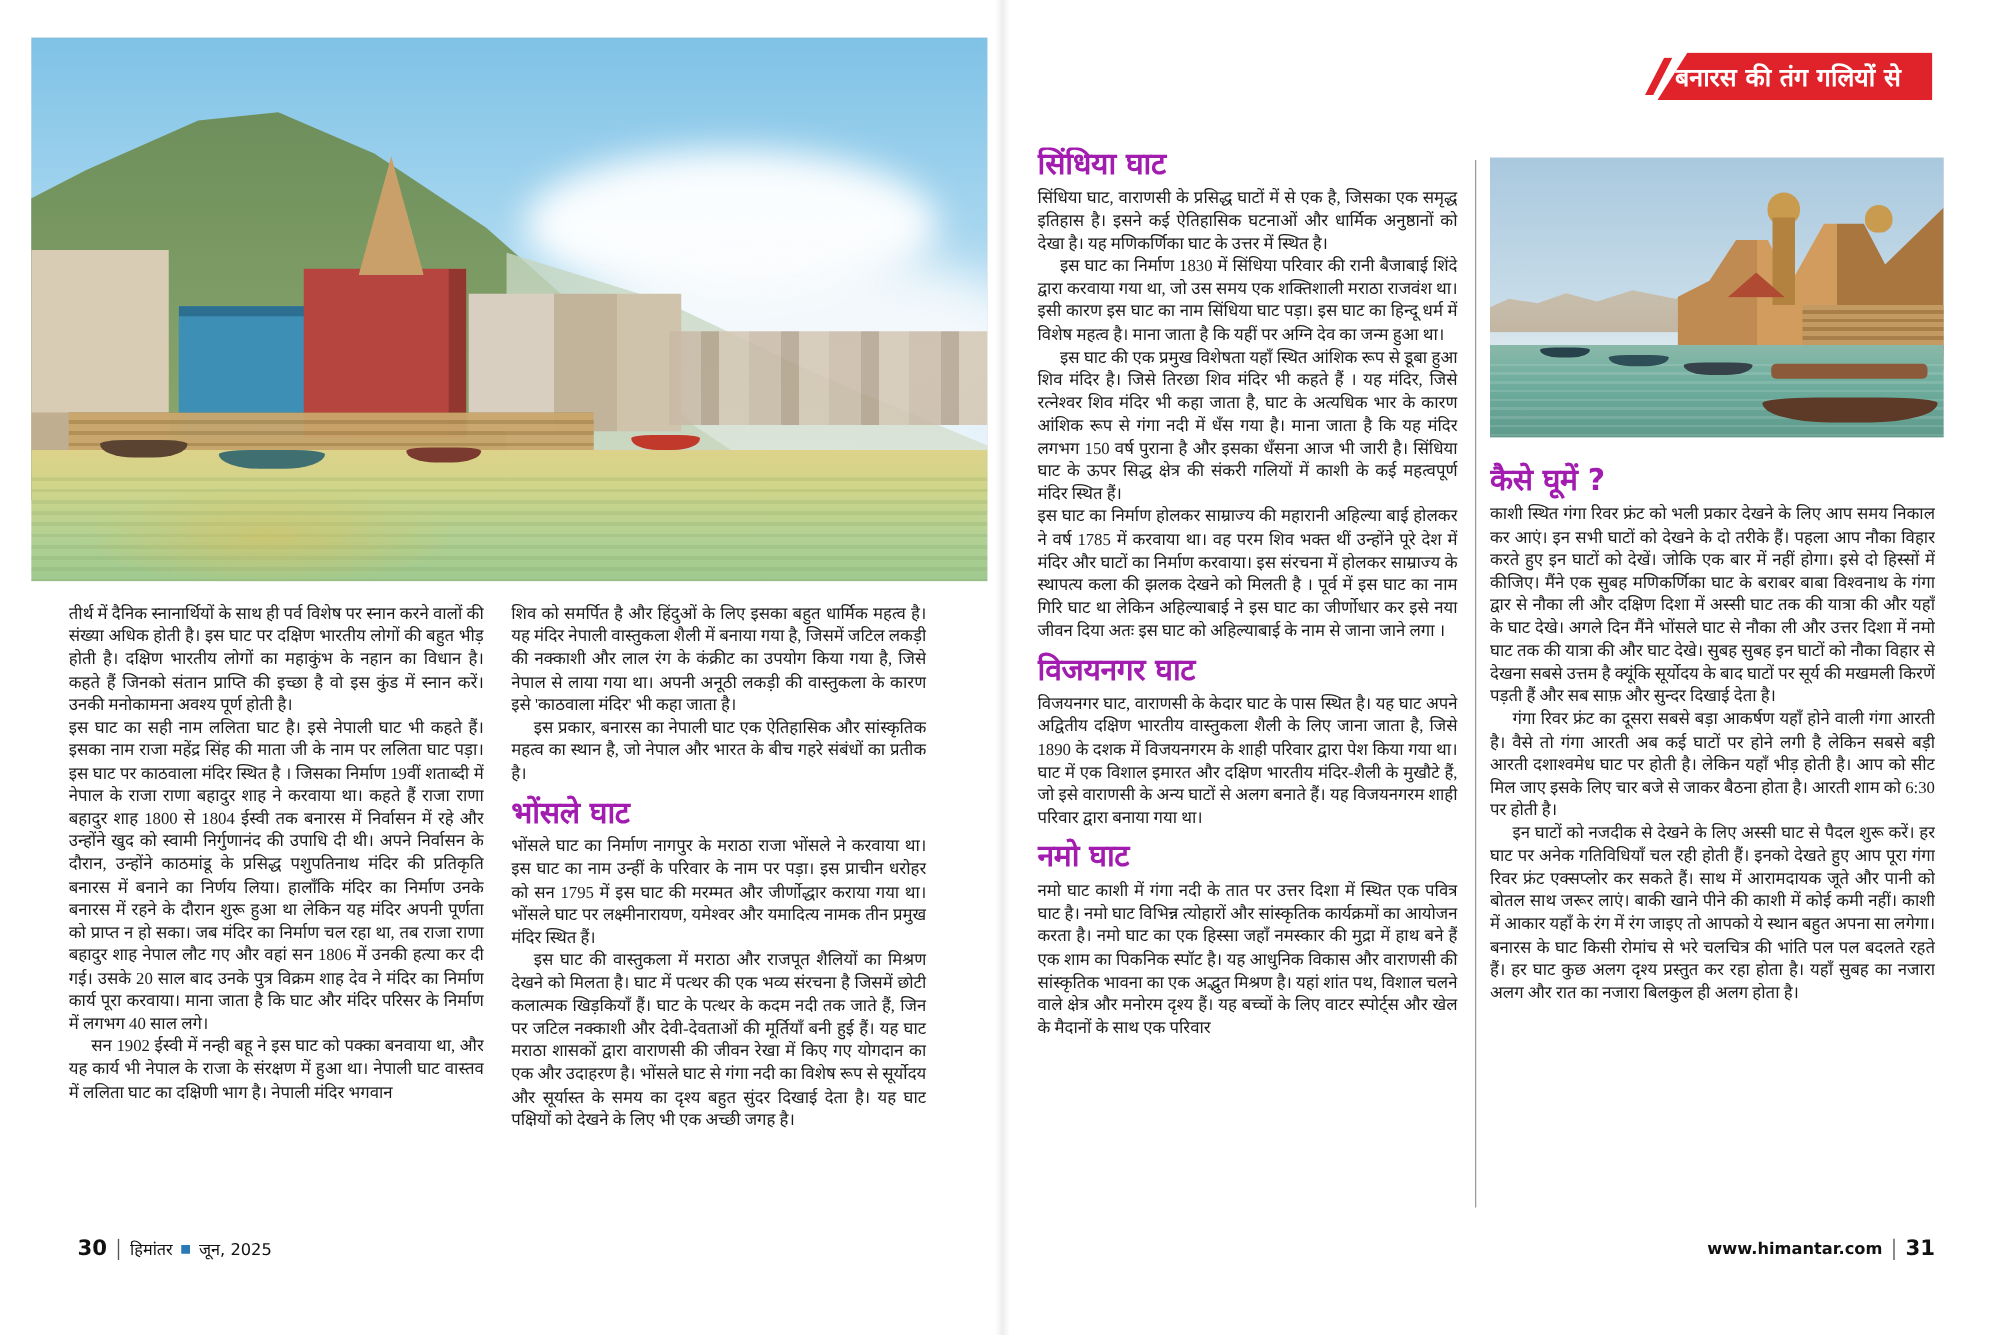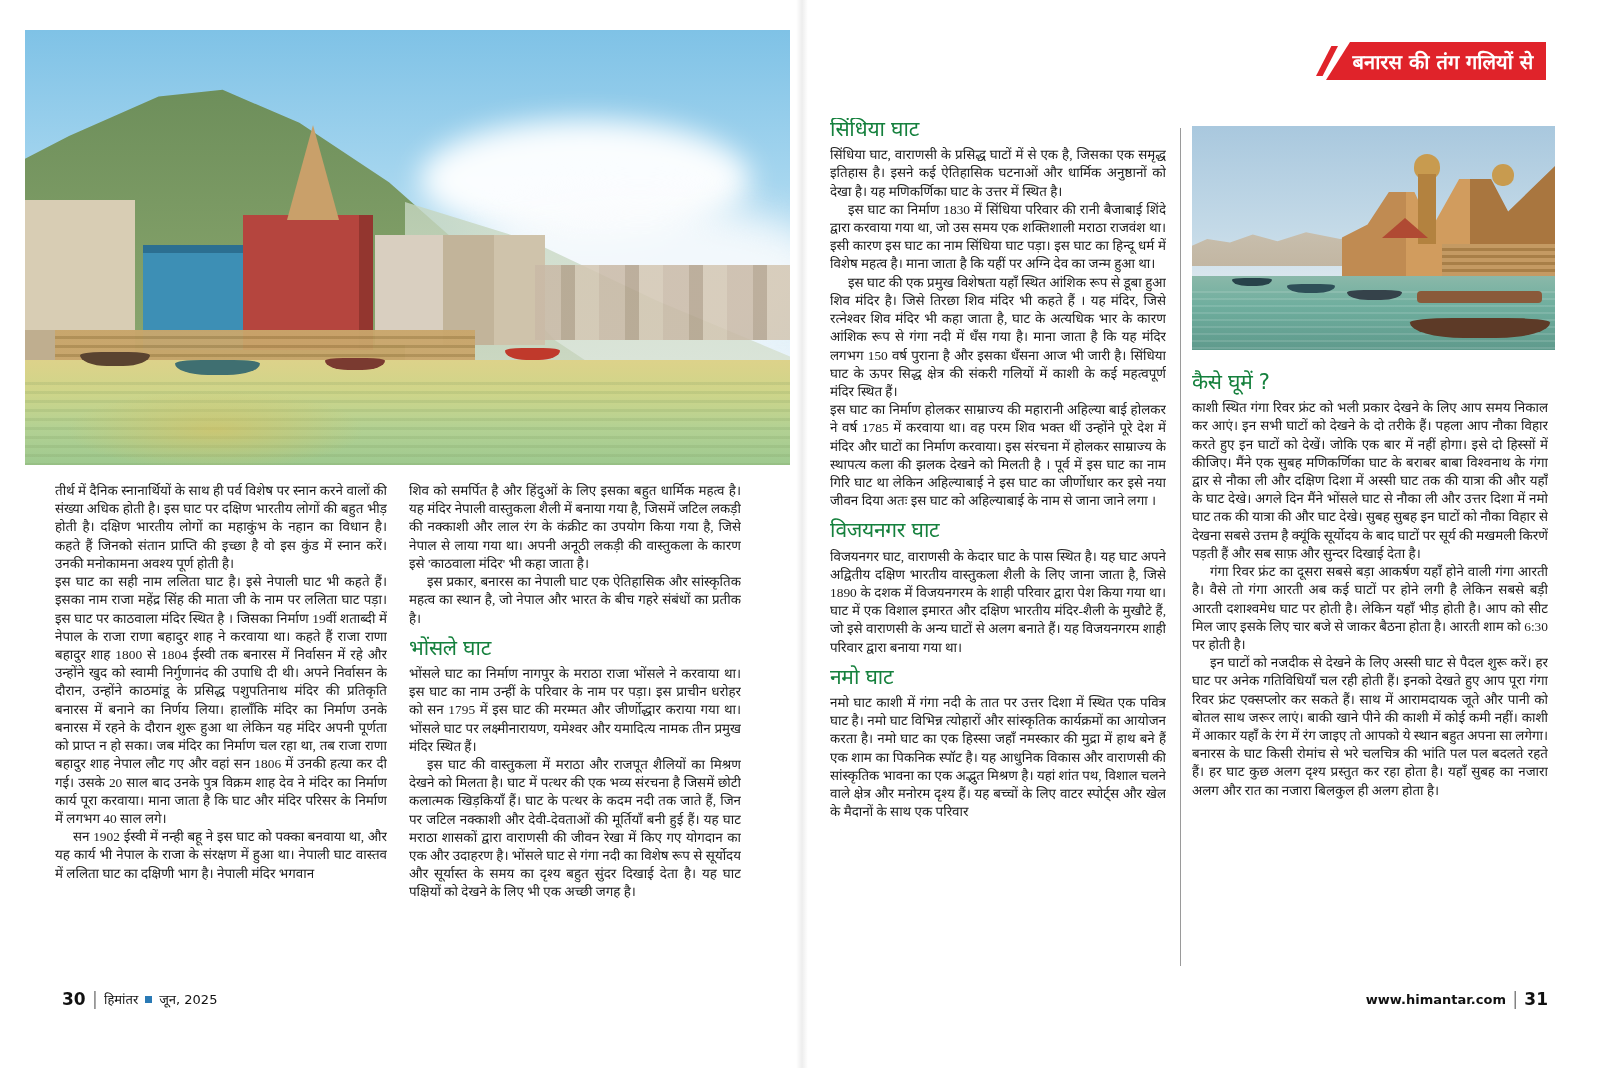--- a/index.html
+++ b/index.html
@@ -6,29 +6,29 @@
   html,body { width:1600px; height:1068px; background:#ffffff; font-family:"Liberation Serif", serif; }
   .spread { position:relative; width:1600px; height:1068px; background:#ffffff; overflow:hidden; }
   .gutter { position:absolute; left:796px; top:0; width:12px; height:1068px;
             background:linear-gradient(90deg, rgba(0,0,0,0) 0%, rgba(0,0,0,0.07) 50%, rgba(0,0,0,0) 100%); }
 
   
   .col { position:absolute; overflow:hidden; color:#1b1b1b; font-size:13.4px; line-height:1.36;
          text-align:justify; }
   .col p { margin:0; }
   .col p.ind { text-indent:18px; }
-  .col h3 { font-family:"DejaVu Sans", sans-serif; font-weight:400; color:#15803d;
-            font-size:21px; line-height:1.1; margin:9px 0 5px 0; letter-spacing:-0.3px; }
+  .col h3 { font-family:"DejaVu Sans", sans-serif; font-weight:700; color:#a21caf;
+            font-size:24px; line-height:1.1; margin:9px 0 5px 0; letter-spacing:-0.3px; }
   .col h3.first { margin-top:0; }
 
   
   .badge { position:absolute; left:1316px; top:42px; width:230px; height:38px; }
   .badge .shape { position:absolute; left:10px; top:0; right:0; bottom:0; background:#e0232a;
                   clip-path:polygon(24px 0, 100% 0, 100% 100%, 0 100%);
-                  display:flex; align-items:center; justify-content:center; }
+                  display:flex; align-items:center; justify-content:flex-start; }
   .badge .stripe { position:absolute; left:0; top:4px; width:22px; height:30px; background:#e0232a;
                    clip-path:polygon(70% 0, 100% 0, 30% 100%, 0 100%); }
   .badge .label { color:#ffffff; font-family:"DejaVu Sans", sans-serif; font-weight:700;
                   font-size:20px; padding-left:14px; white-space:nowrap; }
 
   
   .footer { position:absolute; top:989px; font-family:"DejaVu Sans", sans-serif; color:#111;
             font-size:13px; display:flex; align-items:center; gap:7px; }
   .footer .pageno { font-size:17px; font-weight:700; }
   .footer .sep { color:#555; font-weight:400; transform:scaleY(1.3); }

